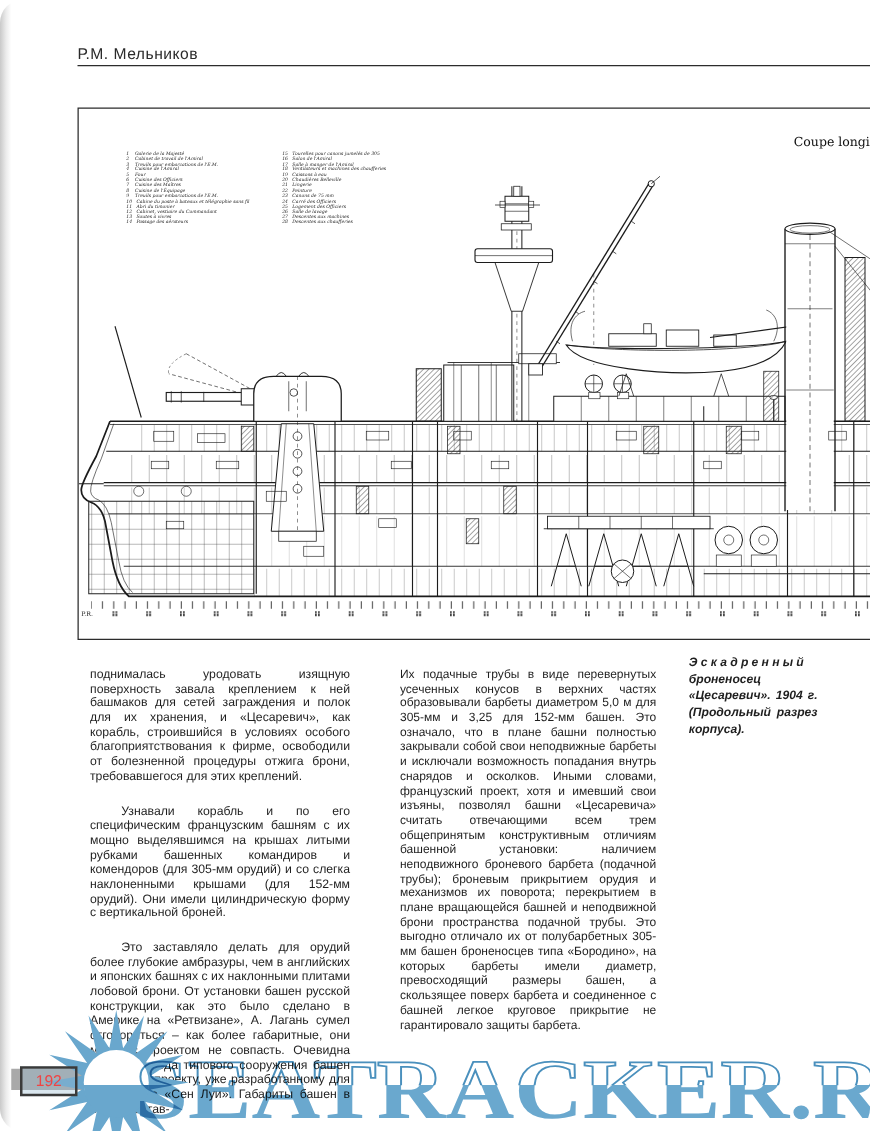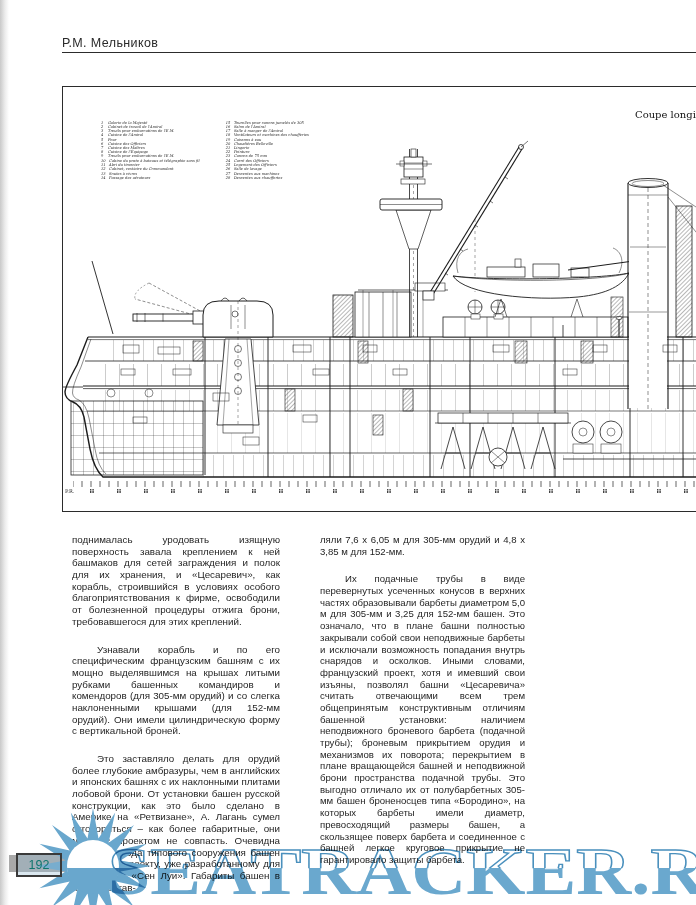--- a/index.html
+++ b/index.html
@@ -1,17 +1,17 @@
 <!DOCTYPE html>
 <html lang="ru"><head>
 <meta charset="utf-8">
 <style>
   html,body{margin:0;padding:0;background:#ffffff;}
   #page{position:relative;width:696px;height:905px;background:#ffffff;overflow:hidden;
-        font-family:"Liberation Sans",sans-serif;color:#1f1f1f;}
+        font-family:"Liberation Sans",sans-serif;color:#1f1f1f;border-radius:18px;}
   .scan-edge{position:absolute;left:0;top:0;width:9px;height:905px;
         background:linear-gradient(90deg,#c9c9c9,#ececec 55%,#ffffff);z-index:40;pointer-events:none;}
   
   .hdr{position:absolute;left:62px;top:36px;font-size:12.5px;letter-spacing:.4px;color:#2a2a2a;}
   .hdr-rule{position:absolute;left:62px;top:52px;width:640px;height:0;border-top:1.4px solid #2c2c2c;}
   
   .fig{position:absolute;left:62px;top:86px;width:642px;height:424px;border:1.3px solid #2b2b2b;background:#fff;}
   .fig svg.ship{position:absolute;left:0;top:0;}
   .legend{position:absolute;left:38px;top:34px;width:900px;transform:scale(0.57);transform-origin:0 0;
         display:flex;gap:46px;font-family:"DejaVu Serif",serif;font-style:italic;font-size:6.4px;
@@ -25,21 +25,21 @@
   .col-right{left:304px;width:237px;font-size:9.6px;}
   .col p{margin:16px;text-indent:25px;}
   .col p:first-child{text-indent:0;}
   .caption{position:absolute;left:551px;top:524px;width:103px;font-weight:bold;font-style:italic;
         font-size:9.7px;line-height:13.2px;text-align:justify;}
   .caption .lead{letter-spacing:2.6px;}
   
   .pn-band{position:absolute;left:0;top:855px;width:76px;height:17px;background:#a9a9a9;z-index:26;}
   .pn-box{position:absolute;left:16px;top:853px;width:42px;height:20px;border:2px solid #3a3a3a;
         background:rgba(150,185,210,.35);z-index:31;display:flex;align-items:center;justify-content:center;
-        font-size:12.5px;color:#0f766e;}
+        font-size:12.5px;color:#ef4444;}
   
   .sun{position:absolute;left:28px;top:800px;z-index:28;}
   .wm{position:absolute;left:108px;top:837px;z-index:29;font-family:"Liberation Serif",serif;
         font-weight:bold;font-size:68px;line-height:1;white-space:nowrap;transform:scaleX(1.12);
         transform-origin:left center;mix-blend-mode:multiply;}
   .wm .wm-base{color:#6aa8ce;clip-path:inset(46% 0 0 0);}
   .wm .wm-top{position:absolute;left:0;top:0;color:transparent;-webkit-text-stroke:1.4px #4a90bd;
         clip-path:inset(0 0 54% 0);}
 </style>
 </head>
@@ -268,24 +268,27 @@
     <div class="coupe">Coupe longitudinale</div>
   </div>
 
   <div class="col col-left">
       <p>поднималась уродовать изящную поверхность завала креплением к ней башмаков для сетей заграждения и полок для их хранения, и «Цесаревич», как корабль, строившийся в условиях особого благоприятствования к фирме, освободили от болезненной процедуры отжига брони, требовавшегося для этих креплений.</p>
       <p>Узнавали корабль и по его специфическим французским башням с их мощно выделявшимся на крышах литыми рубками башенных командиров и комендоров (для 305-мм орудий) и со слегка наклоненными крышами (для 152-мм орудий). Они имели цилиндрическую форму с вертикальной броней.</p>
       <p>Это заставляло делать для орудий более глубокие амбразуры, чем в английских и японских башнях с их наклонными плитами лобовой брони. От установки башен русской конструкции, как это было сделано в Америке на «Ретвизане», А. Лагань сумел отговориться – как более габаритные, они могли с проектом не совпасть. Очевидна была и выгода типового сооружения башен по одному проекту, уже разработанному для броненосца «Сен Луи». Габариты башен в плане состав-</p>
     </div>
 
   <div class="col col-right">
-      <p>ляли 7,6 х 6,05 м для 305-мм орудий и 4,8 х 3,85 м для 152-мм.</p>
       <p>Их подачные трубы в виде перевернутых усеченных конусов в верхних частях образовывали барбеты диаметром 5,0 м для 305-мм и 3,25 для 152-мм башен. Это означало, что в плане башни полностью закрывали собой свои неподвижные барбеты и исключали возможность попадания внутрь снарядов и осколков. Иными словами, французский проект, хотя и имевший свои изъяны, позволял башни «Цесаревича» считать отвечающими всем трем общепринятым конструктивным отличиям башенной установки: наличием неподвижного броневого барбета (подачной трубы); броневым прикрытием орудия и механизмов их поворота; перекрытием в плане вращающейся башней и неподвижной брони пространства подачной трубы. Это выгодно отличало их от полубарбетных 305-мм башен броненосцев типа «Бородино», на которых барбеты имели диаметр, превосходящий размеры башен, а скользящее поверх барбета и соединенное с башней легкое круговое прикрытие не гарантировало защиты барбета.</p>
     </div>
 
+  <div class="caption">
+    <span class="lead">Эскадренный</span>
+    <span>броненосец «Цесаревич». 1904 г. (Продольный разрез корпуса).</span>
+  </div>
 
   <div class="pn-band"></div>
 
   <svg class="sun" width="130" height="130" viewBox="0 0 130 130">
     <polygon fill="#69a7cd" points="123,66 92.5,71.5 118.6,88.2 88.3,81.6 106,107 80.6,89.3 87.2,119.6 70.5,93.5 65,124 59.5,93.5 42.8,119.6 49.4,89.3 24,107 41.7,81.6 11.4,88.2 37.5,71.5 7,66 37.5,60.5 11.4,43.8 41.7,50.4 24,25 49.4,42.7 42.8,12.4 59.5,38.5 65,8 70.5,38.5 87.2,12.4 80.6,42.7 106,25 88.3,50.4 118.6,43.8 92.5,60.5"></polygon>
     <circle cx="65" cy="66" r="26" fill="#ffffff"></circle>
     <path d="M39 68 A26 26 0 0 0 91 68 Z" fill="#69a7cd"></path>
   </svg>
 
   <div class="wm">

